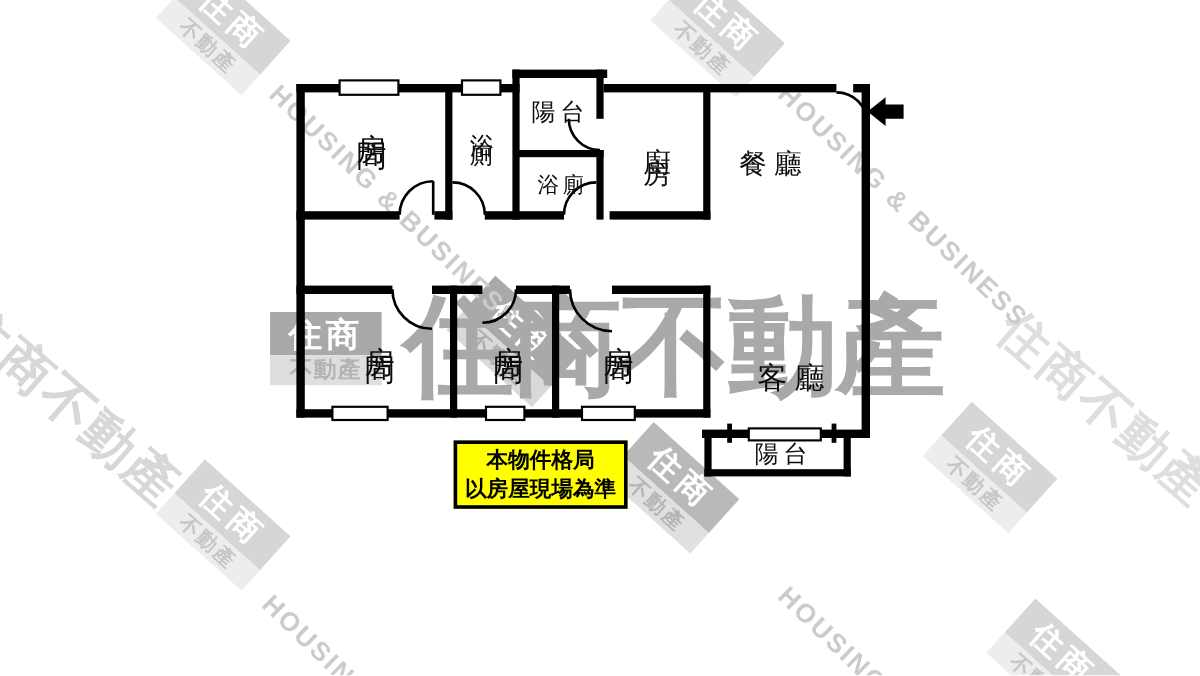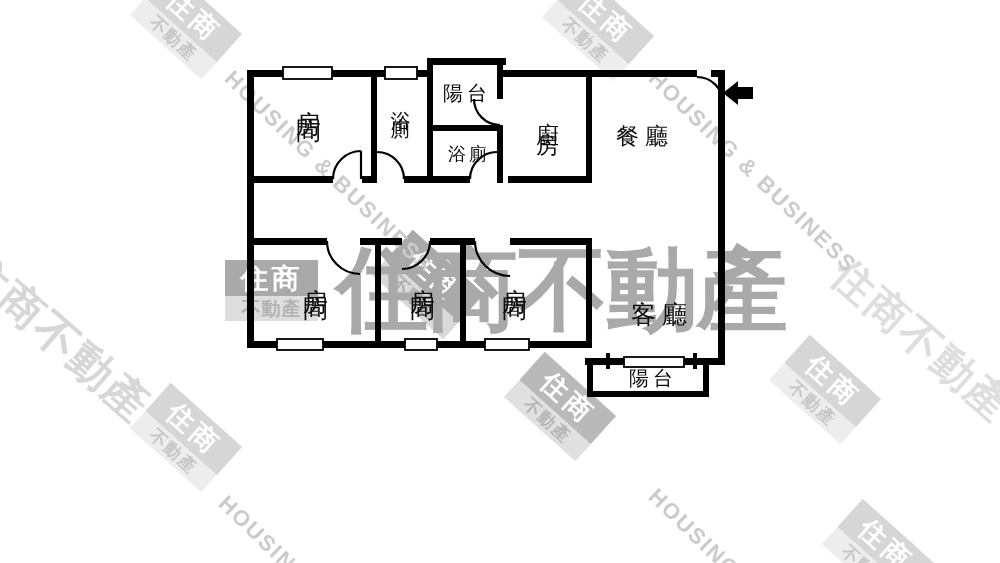--- a/index.html
+++ b/index.html
@@ -158,14 +158,18 @@
   <div class="lbl" style="left:443px;top:80px;font-size:20px;letter-spacing:4px;">陽台</div>
   <div class="lbl" style="left:448px;top:142px;font-size:18px;letter-spacing:3px;">浴廁</div>
   <div class="lbl vert" style="left:533px;top:104px;font-size:23px;letter-spacing:9px;">廚房</div>
   <div class="lbl" style="left:616px;top:103px;font-size:23px;letter-spacing:6px;margin-top:18px;">餐廳</div>
   <div class="lbl" style="left:631px;top:298px;font-size:25px;letter-spacing:6px;">客廳</div>
   <div class="lbl vert" style="left:300px;top:268px;font-size:25px;letter-spacing:9px;">房間</div>
   <div class="lbl vert" style="left:407px;top:268px;font-size:25px;letter-spacing:9px;">房間</div>
   <div class="lbl vert" style="left:499px;top:268px;font-size:25px;letter-spacing:9px;">房間</div>
   <div class="lbl" style="left:629px;top:365px;font-size:20px;letter-spacing:4px;">陽台</div>
 
+  <div id="note">
+    <div>本物件格局</div>
+    <div>以房屋現場為準</div>
+  </div>
 
 </div>
 
 </body></html>

